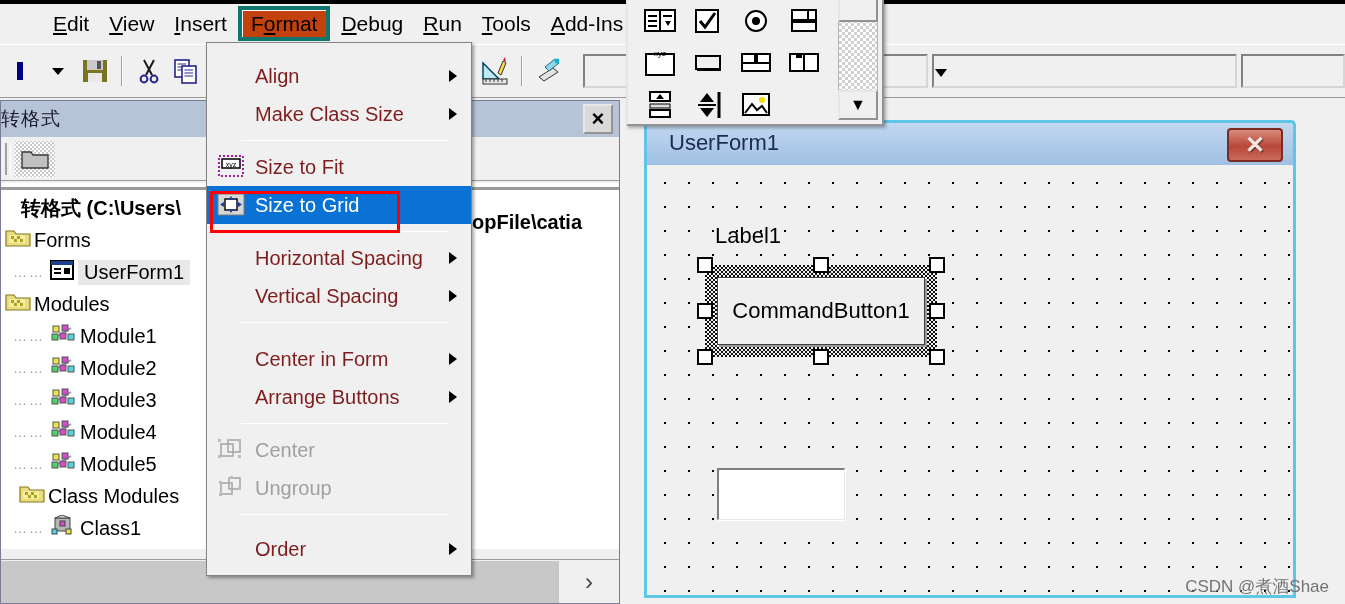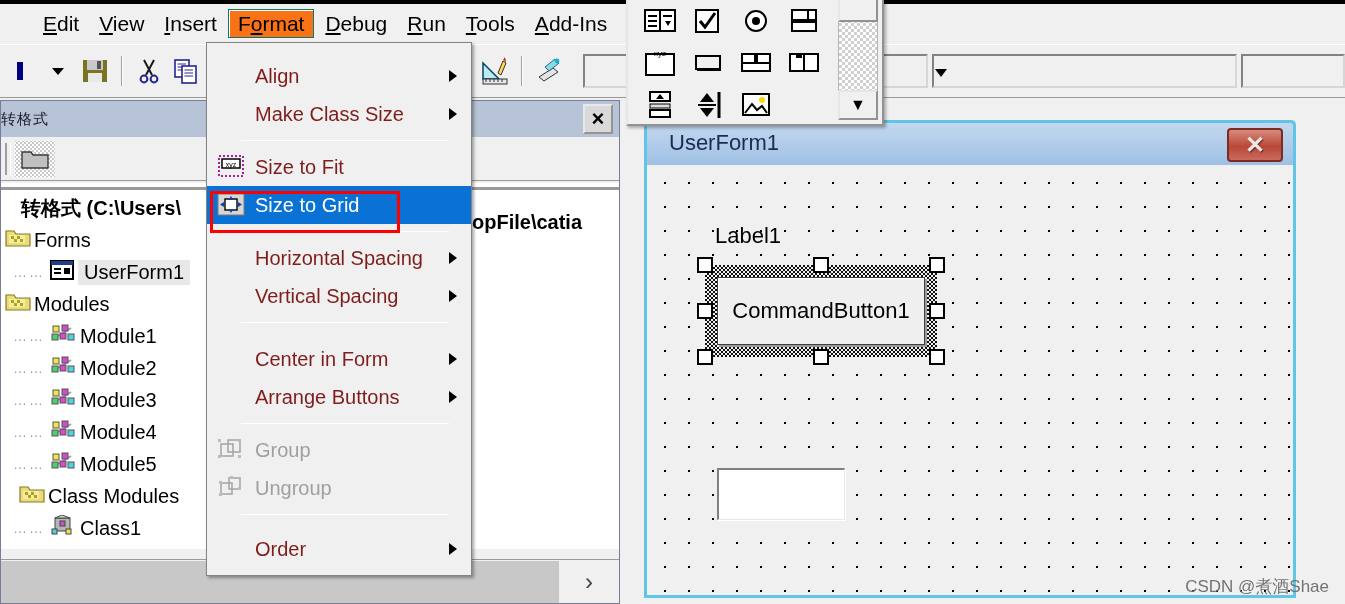--- a/index.html
+++ b/index.html
@@ -10,31 +10,31 @@
     font-family: "Liberation Sans", sans-serif;
     background: #ffffff;
   }
   #root { position: relative; width: 1345px; height: 604px; background: #f0f0f0; }
 
   
   .top-strip { position: absolute; left:0; top:0; width:1345px; height:4px; background:#000; }
 
   
   .menubar {
-    position: absolute; left:8px; top:4px; width:1102px; height:38px;
+    position: absolute; left:18px; top:4px; width:1102px; height:38px;
     background:#f0f0f0;
     display:flex; align-items:center;
   }
   .menubar .mi {
     font-size: 21px; color:#000; padding: 3px 9px; margin-right:2px;
     white-space:nowrap; line-height: 1;
   }
   .menubar .mi u { text-decoration: underline; }
   .menubar .mi.active {
-    background:#f97316; border:1px solid #0f766e;
+    background:#c2410c; border:4px solid #0f766e;
     box-shadow: inset 1px 1px 0 #fff;
   }
 
   
   .toolbar {
     position:absolute; left:0; top:44px; width:1345px; height:54px;
     background:#f0f0f0; border-top:1px solid #ffffff; border-bottom:1px solid #9a9a9a;
     display:flex; align-items:center;
   }
   .tb-sep { width:2px; height:30px; background:#a0a0a0; margin:0 8px; border-right:1px solid #fff; }
@@ -47,21 +47,21 @@
 
   
   .projwin {
     position:absolute; left:0; top:100px; width:620px; height:504px;
     background:#f0f0f0; border:1px solid #7a7a99;
   }
   .projwin-title {
     height:36px; background:#b7c3d6; display:flex; align-items:center;
     padding-left:0px; position:relative;
   }
-  .projwin-title .ttxt { font-size:15px; color:#1a1a2e; letter-spacing:1px; }
+  .projwin-title .ttxt { font-size:19px; color:#1a1a2e; letter-spacing:1px; }
   .projwin-title .closebox {
     position:absolute; right:6px; top:3px; width:30px; height:30px;
     background:#d9d9d9; border:2px outset #e8e8e8;
     display:flex; align-items:center; justify-content:center;
     font-size:22px; color:#000; font-weight:bold; line-height:1;
   }
   .projwin-tools {
     height:44px; background:#f0f0f0; display:flex; align-items:center;
     border-bottom:1px solid #9a9a9a; padding-left:4px;
   }
@@ -550,21 +550,21 @@
       <span class="micon">
         <svg width="30" height="26" viewBox="0 0 30 26">
           <rect x="4" y="7" width="12" height="12" fill="none" stroke="#a8a8a8" stroke-width="1.6"></rect>
           <rect x="11" y="3" width="12" height="12" fill="none" stroke="#a8a8a8" stroke-width="1.6"></rect>
           <rect x="1" y="2" width="3" height="3" fill="#bdbdbd"></rect>
             <rect x="21" y="2" width="3" height="3" fill="#bdbdbd"></rect>
           <rect x="1" y="18" width="3" height="3" fill="#bdbdbd"></rect>
             <rect x="21" y="18" width="3" height="3" fill="#bdbdbd"></rect>
         </svg>
       </span>
-      <span>Group</span>
+      <span>Center</span>
     </div>
 
     <div class="fmi disabled">
       <span class="micon">
         <svg width="30" height="26" viewBox="0 0 30 26">
           <rect x="4" y="8" width="11" height="11" fill="none" stroke="#a8a8a8" stroke-width="1.6"></rect>
           <rect x="12" y="3" width="11" height="11" fill="none" stroke="#a8a8a8" stroke-width="1.6"></rect>
           <rect x="2" y="6" width="3" height="3" fill="#bdbdbd"></rect>
             <rect x="13" y="1" width="3" height="3" fill="#bdbdbd"></rect>
           <rect x="2" y="18" width="3" height="3" fill="#bdbdbd"></rect>

